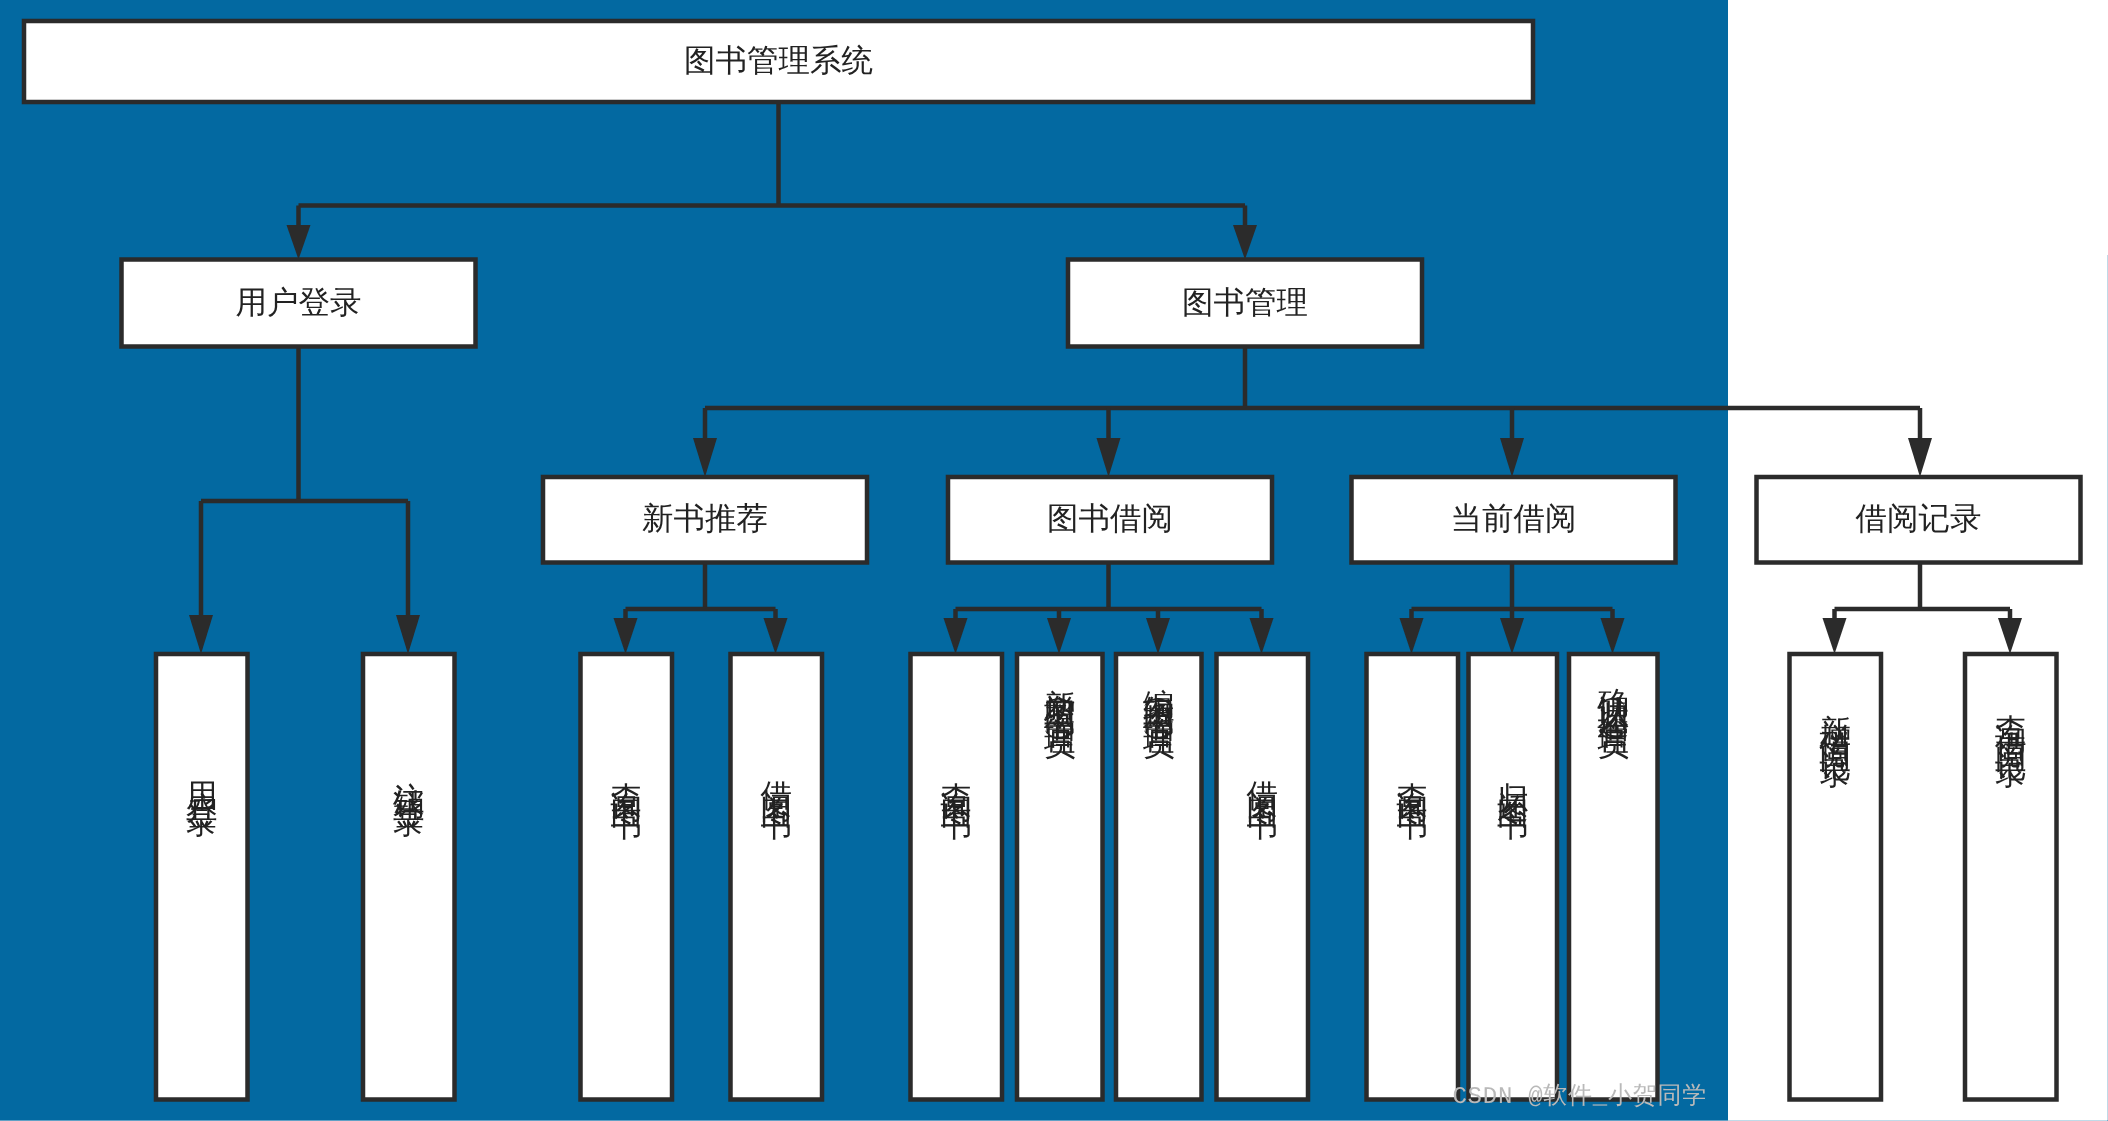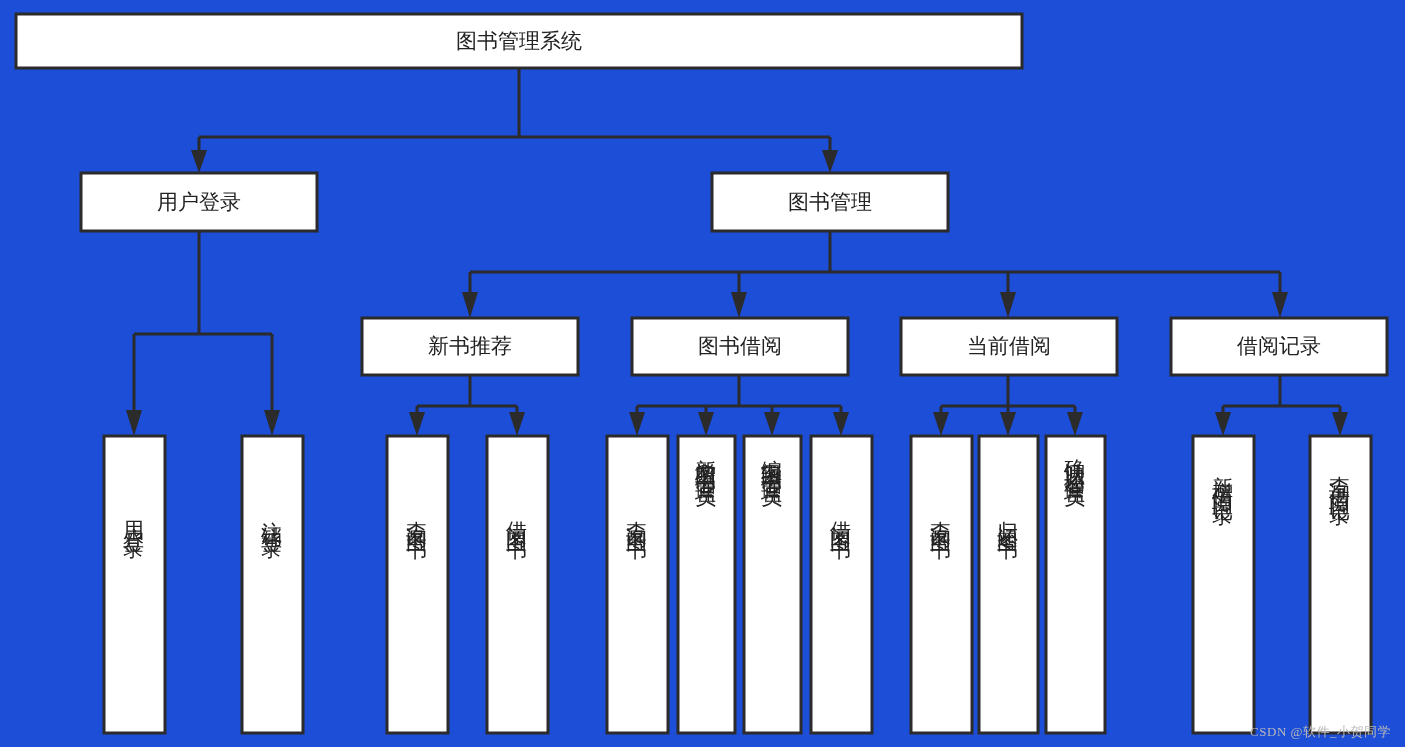--- a/index.html
+++ b/index.html
@@ -8,23 +8,23 @@
     background: #ffffff;
   }
   body {
     width: 1405px;
     height: 747px;
     font-family: "Liberation Sans", "DejaVu Sans", sans-serif;
     overflow: hidden;
   }
   #diagram-root {
     position: relative;
-    width: 1405px;
+    width: 1152px;
     height: 747px;
-    background: #1d4ed8;
+    background: #0369a1;
   }
   svg#tree-svg {
     position: absolute;
     left: 0;
     top: 0;
     width: 1405px;
     height: 747px;
   }
   .node-box {
     fill: #ffffff;
@@ -51,22 +51,22 @@
   .node-label-v {
     font-family: "Liberation Sans", "DejaVu Sans", sans-serif;
     fill: #222222;
     font-size: 21px;
     text-anchor: middle;
   }
   .watermark {
     position: absolute;
     right: 14px;
     bottom: 6px;
-    font-family: Liberation Serif, serif;
-    font-size: 13px;
+    font-family: Liberation Mono, monospace;
+    font-size: 16px;
     color: #b9b9b9;
     letter-spacing: 0.5px;
     white-space: nowrap;
     pointer-events: none;
   }
 </style>
 </head>
 <body>
 
 <div id="diagram-root">

